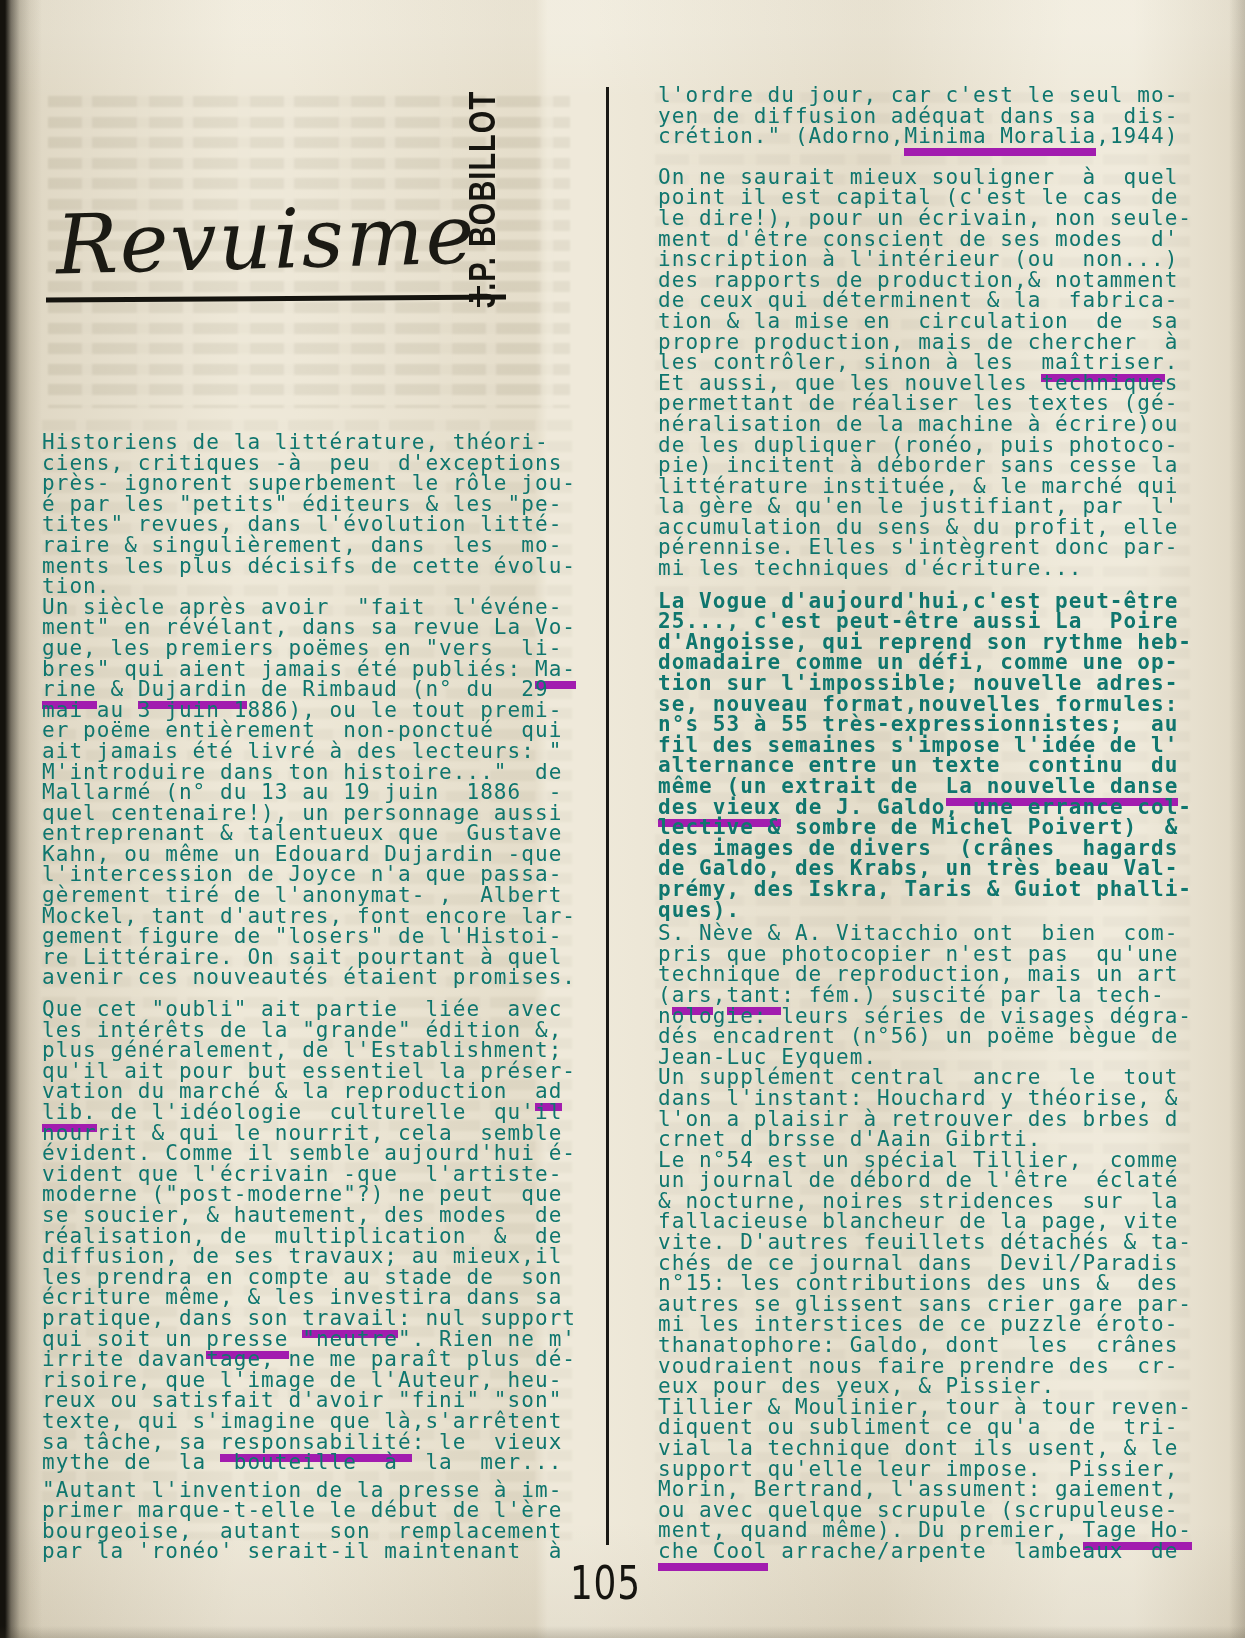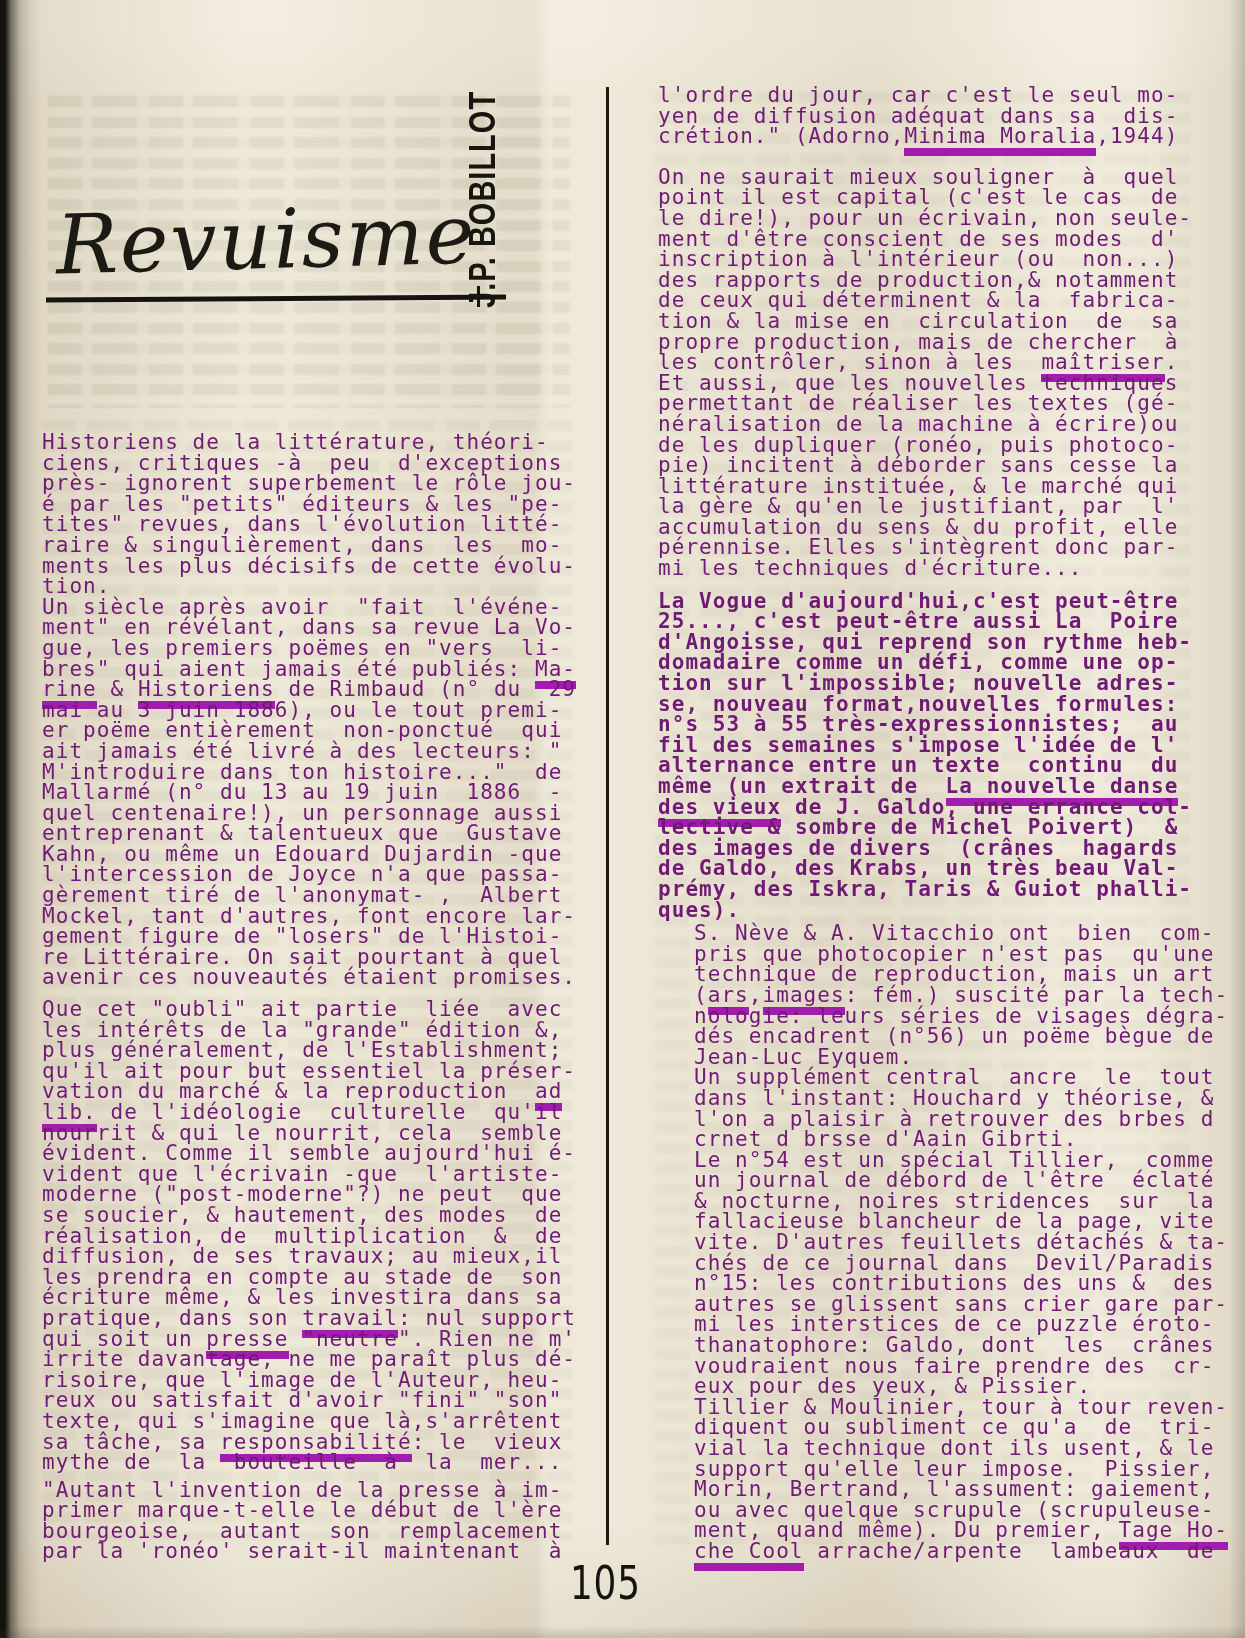--- a/index.html
+++ b/index.html
@@ -49,29 +49,29 @@
   .byline{
     position:absolute;left:462px;top:308px;z-index:4;white-space:nowrap;
     font-family:"Liberation Sans", sans-serif;font-weight:700;
     font-size:29px;letter-spacing:1px;color:#161510;
     transform:rotate(-90deg) scale(1,1.28);transform-origin:0 0;
   }
   .divider{position:absolute;left:606px;top:87px;width:3px;height:1458px;background:#1a1915;z-index:4;}
 
   .col{position:absolute;z-index:5;width:545px;
     font-size:21px;line-height:20.6px;letter-spacing:1.05px;
-    color:#701a75;white-space:pre;}
+    color:#0f766e;white-space:pre;}
   .col-left{left:42px;top:432px;}
   .col-right{left:658px;top:85px;}
   .para{margin:0;}
   .col-left .para:nth-child(3){margin-top:11px;}
   .col-left .para:nth-child(4){margin-top:7px;}
   .col-right .para:nth-child(2){margin-top:20px;}
   .col-right .para:nth-child(3){margin-top:12px;font-weight:bold;}
-  .col-right .para:nth-child(4){margin-top:3px;margin-left:36px;}
+  .col-right .para:nth-child(4){margin-top:3px;}
   .u{border-bottom:8px solid #a21caf;}
 
   .page-number{
     position:absolute;left:570px;top:1556px;z-index:4;
     font-family:"DejaVu Sans", sans-serif;font-size:46px;color:#15140f;
     transform:scaleX(0.78);transform-origin:0 0;letter-spacing:1px;
   }
 </style>
 </head>
 <body>
@@ -93,21 +93,21 @@
 ciens, critiques -à  peu  d'exceptions
 près- ignorent superbement le rôle jou-
 é par les "petits" éditeurs &amp; les "pe-
 tites" revues, dans l'évolution litté-
 raire &amp; singulièrement, dans  les  mo-
 ments les plus décisifs de cette évolu-
 tion.</div><div class="para">Un siècle après avoir  "fait  l'événe-
 ment" en révélant, dans sa revue La Vo-
 gue, les premiers poëmes en "vers  li-
 bres" qui aient jamais été publiés: <span class="u">Ma-</span>
-<span class="u">rine</span> &amp; <span class="u">Historiens</span> de Rimbaud (n° du  29
+<span class="u">rine</span> &amp; <span class="u">Dujardin</span> de Rimbaud (n° du  29
 mai au 3 juin 1886), ou le tout premi-
 er poëme entièrement  non-ponctué  qui
 ait jamais été livré à des lecteurs: "
 M'introduire dans ton histoire..."  de
 Mallarmé (n° du 13 au 19 juin  1886  -
 quel centenaire!), un personnage aussi
 entreprenant &amp; talentueux que  Gustave
 Kahn, ou même un Edouard Dujardin -que
 l'intercession de Joyce n'a que passa-
 gèrement tiré de l'anonymat- ,  Albert
@@ -172,21 +172,21 @@
 alternance entre un texte  continu  du
 même (un extrait de  <span class="u">La nouvelle danse</span>
 <span class="u">des vieux</span> de J. Galdo, une errance col-
 lective &amp; sombre de Michel Poivert)  &amp;
 des images de divers  (crânes  hagards
 de Galdo, des Krabs, un très beau Val-
 prémy, des Iskra, Taris &amp; Guiot phalli-
 ques).</div><div class="para">S. Nève &amp; A. Vitacchio ont  bien  com-
 pris que photocopier n'est pas  qu'une
 technique de reproduction, mais un art
-(<span class="u">ars</span>,<span class="u">images</span>: fém.) suscité par la tech-
+(<span class="u">ars</span>,<span class="u">tant</span>: fém.) suscité par la tech-
 nologie: leurs séries de visages dégra-
 dés encadrent (n°56) un poëme bègue de
 Jean-Luc Eyquem.
 Un supplément central  ancre  le  tout
 dans l'instant: Houchard y théorise, &amp;
 l'on a plaisir à retrouver des brbes d
 crnet d brsse d'Aain Gibrti.
 Le n°54 est un spécial Tillier,  comme
 un journal de débord de l'être  éclaté
 &amp; nocturne, noires stridences  sur  la

